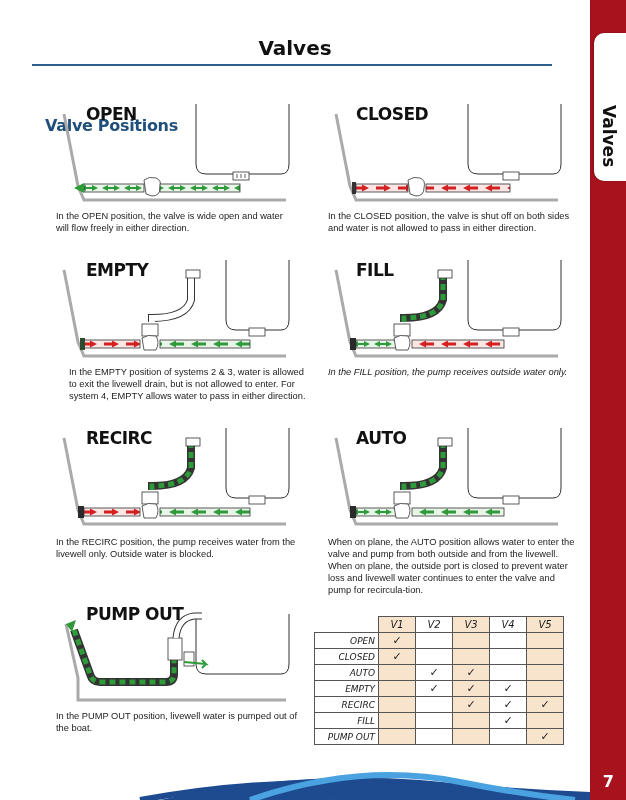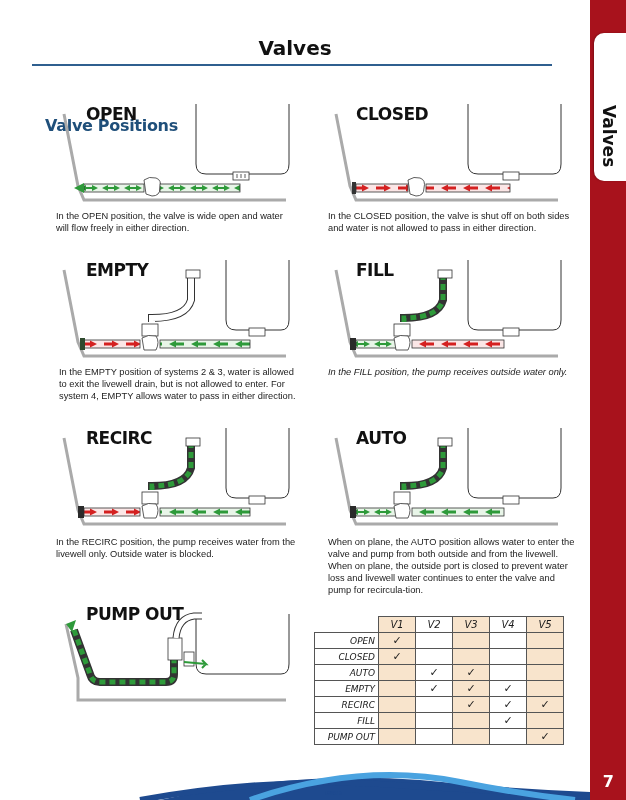--- a/index.html
+++ b/index.html
@@ -100,21 +100,21 @@
     <path d="M96 62 L96 58 Q130 58 135 40 L135 18" fill="none" stroke="#fff" stroke-width="6"></path>
     <rect x="130" y="10" width="14" height="8" fill="#fff" stroke="#333" stroke-width="0.8"></rect>
     <rect x="28" y="80" width="56" height="8" fill="url(#redright)" stroke="#333" stroke-width="0.8"></rect>
     <rect x="24" y="78" width="5" height="12" fill="#2e4a2e"></rect>
     <rect x="86" y="64" width="16" height="12" fill="#fff" stroke="#333" stroke-width="0.8"></rect>
     <path d="M86 78 Q92 74 100 76 Q104 82 100 90 L88 90 Z" fill="#fff" stroke="#333" stroke-width="0.8"></path>
     <rect x="104" y="80" width="90" height="8" fill="url(#greenleft)" stroke="#333" stroke-width="0.8"></rect>
     <rect x="193" y="68" width="16" height="8" fill="#fff" stroke="#333" stroke-width="0.8"></rect>
   </svg>
   <div class="heading" style="left:30px;top:0px;">EMPTY</div>
-  <div class="desc" style="left:3px;top:106px;width:245px;">In the EMPTY position of systems 2 &amp; 3, water is allowed to exit the livewell drain, but is not allowed to enter.  For system 4, EMPTY allows water to pass in either direction.</div>
+  <div class="desc" style="left:13px;top:106px;width:245px;">In the EMPTY position of systems 2 &amp; 3, water is allowed to exit the livewell drain, but is not allowed to enter.  For system 4, EMPTY allows water to pass in either direction.</div>
 </div>
 
 <div class="panel" style="left:328px;top:260px;width:262px;height:140px;">
   <svg width="240" height="100">
     <path d="M8 10 L22 82 L28 96 L230 96" fill="none" stroke="#aaa" stroke-width="3"></path>
     <path d="M140 0 L140 60 Q140 70 150 70 L225 70 Q233 70 233 60 L233 0" fill="none" stroke="#333" stroke-width="1"></path>
     <path d="M76 62 L76 58 Q110 58 115 40 L115 18" fill="none" stroke="#333" stroke-width="8"></path>
     <path d="M76 62 L76 58 Q110 58 115 40 L115 18" fill="none" stroke="#2e9a3a" stroke-width="5" stroke-dasharray="6 4"></path>
     <rect x="110" y="10" width="14" height="8" fill="#fff" stroke="#333" stroke-width="0.8"></rect>
     <rect x="28" y="80" width="46" height="8" fill="url(#greenflow)" stroke="#333" stroke-width="0.8"></rect>
@@ -171,20 +171,21 @@
     <path d="M18 26 L34 70 Q36 78 44 78 L110 78 Q118 78 118 70 L118 50" fill="none" stroke="#333" stroke-width="8"></path>
     <path d="M18 26 L34 70 Q36 78 44 78 L110 78 Q118 78 118 70 L118 50" fill="none" stroke="#2e9a3a" stroke-width="5" stroke-dasharray="6 4"></path>
     <path d="M10 20 L20 16 L16 28 Z" fill="#2e9a3a"></path>
     <rect x="112" y="34" width="14" height="22" fill="#fff" stroke="#333" stroke-width="0.8"></rect>
     <path d="M120 34 Q122 14 138 12 L146 12" fill="none" stroke="#333" stroke-width="7"></path>
     <path d="M120 34 Q122 14 138 12 L146 12" fill="none" stroke="#fff" stroke-width="5"></path>
     <rect x="128" y="48" width="10" height="14" fill="#fff" stroke="#333" stroke-width="0.8"></rect>
     <path d="M128 58 L150 60 L146 56 M150 60 L146 64" fill="none" stroke="#2e9a3a" stroke-width="2"></path>
   </svg>
   <div class="heading" style="left:30px;top:0px;">PUMP OUT</div>
+  <div class="desc" style="left:0;top:106px;width:245px;">In the PUMP OUT position, livewell water is pumped out of the boat.</div>
 </div>
 
 <table class="vt">
   <thead>
     <tr>
       <th class="blank"></th>
       <th class="odd">V1</th>
       <th>V2</th>
       <th class="odd">V3</th>
       <th>V4</th>

